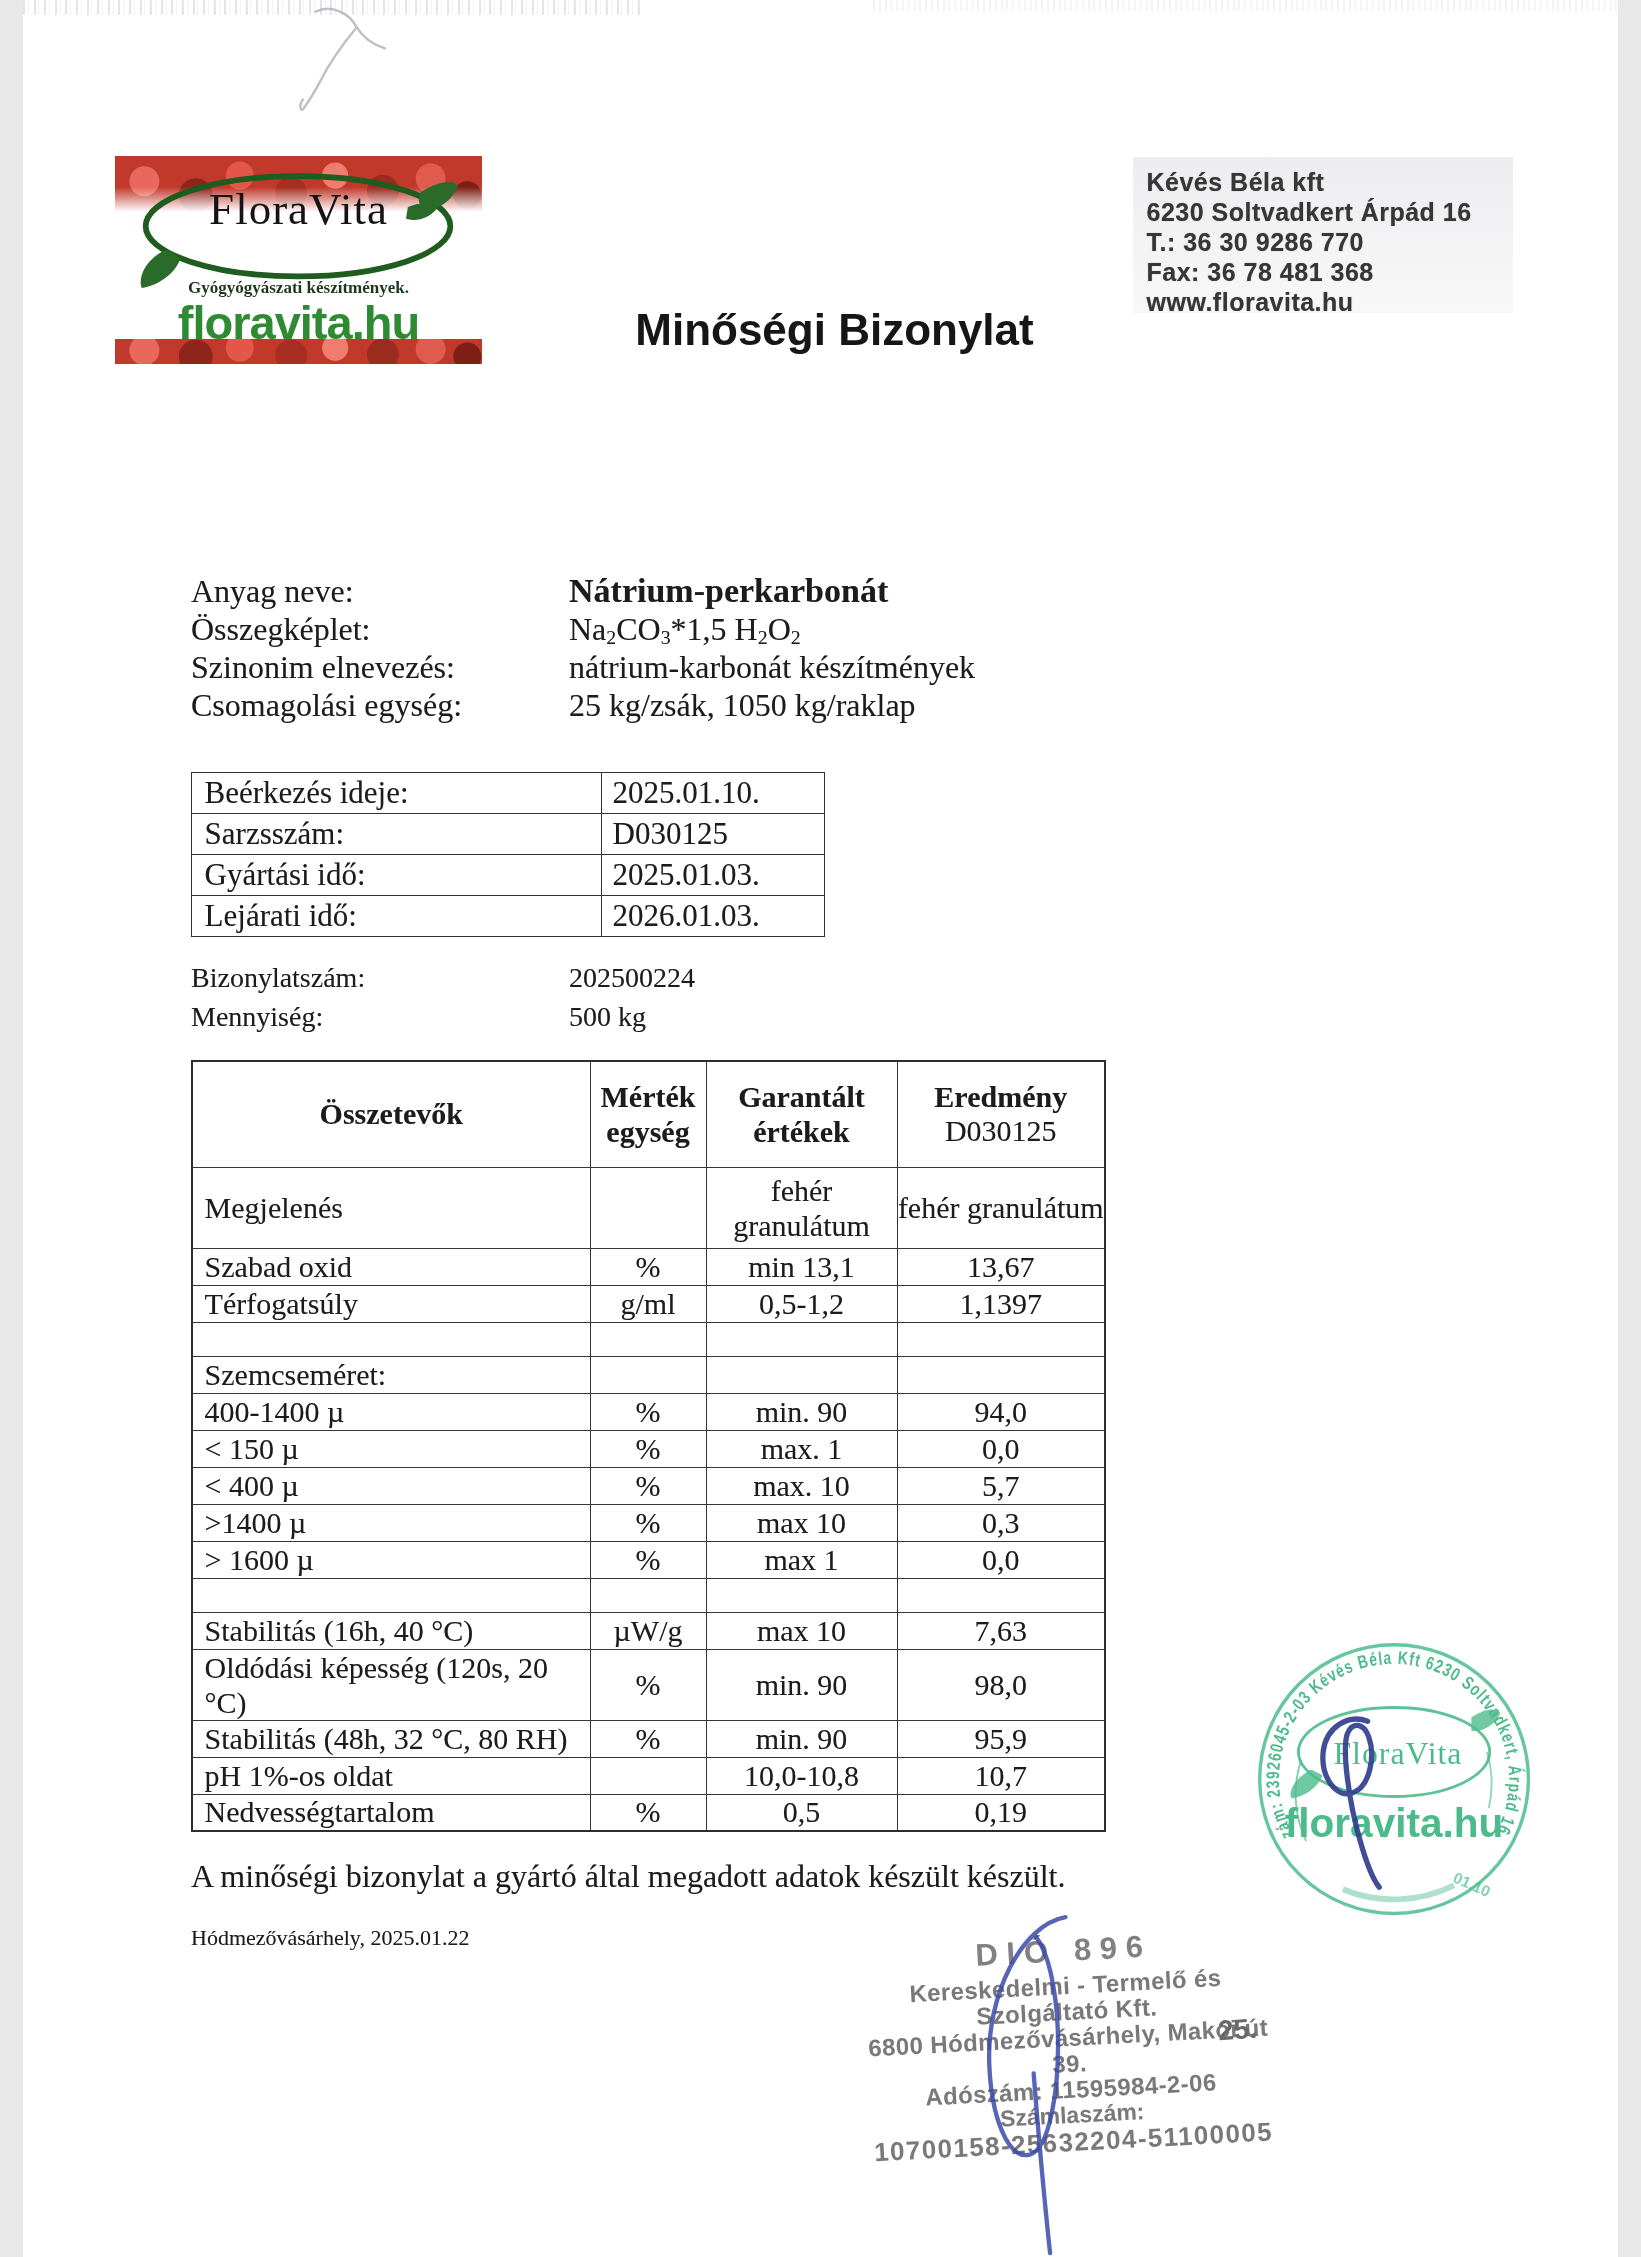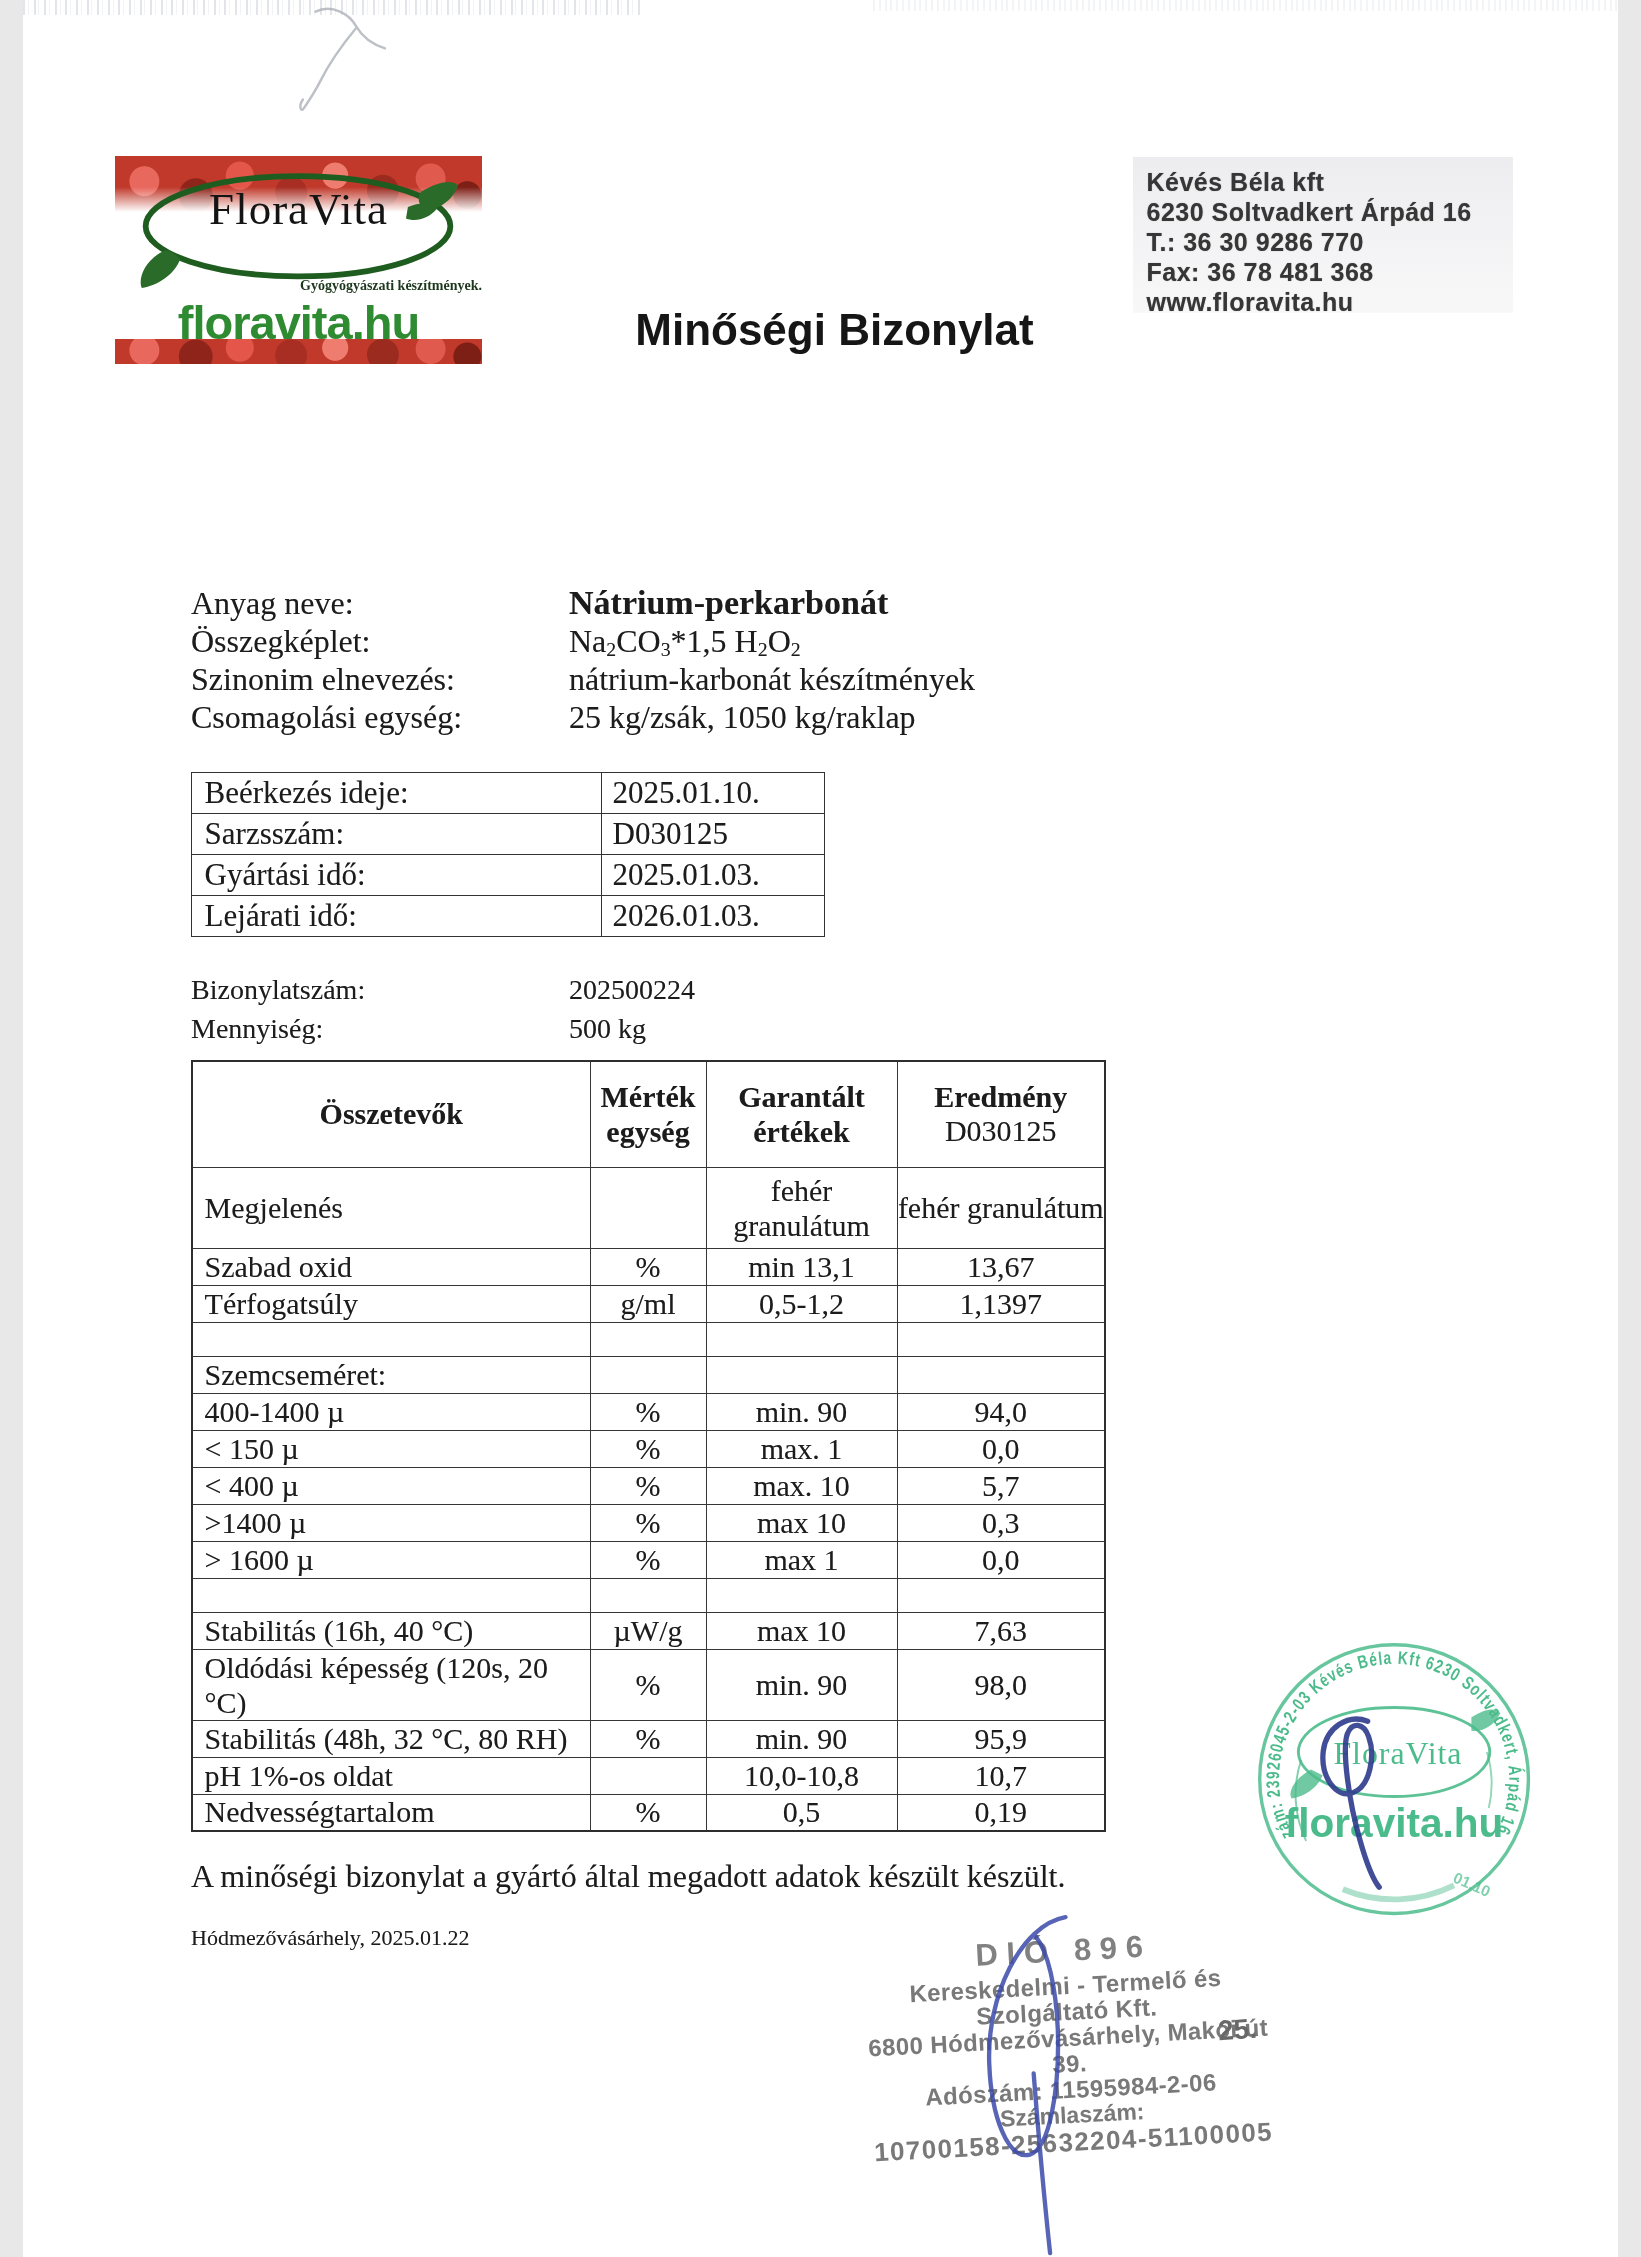--- a/index.html
+++ b/index.html
@@ -31,36 +31,36 @@
       radial-gradient(circle at 86% 40%,#e05a4e 0 14.5px,rgba(0,0,0,0) 15.4px),
       radial-gradient(circle at 96% 70%,#7e1f16 0 13.5px,rgba(0,0,0,0) 14.5px);
     filter:blur(0.6px);}
   .berries.top{top:0;height:56px;}
   .berries.top::after{content:"";position:absolute;left:0;right:0;bottom:0;height:25px;
     background:linear-gradient(rgba(255,255,255,0),#fff);}
   .berries.bot{top:183px;height:25px;}
   .berries.bot::before{content:"";position:absolute;left:0;right:0;top:-7.7px;height:7.7px;
     background:linear-gradient(rgba(255,255,255,0),rgba(255,255,255,.0));}
   .logo-brand{left:0;top:27px;width:367px;text-align:center;font-size:45px;color:#141414;letter-spacing:1px;}
-  .logo-tagline{left:0;top:122px;width:367px;text-align:right;font-weight:bold;font-size:14px;color:#1d371d;}
+  .logo-tagline{left:0;top:122px;width:367px;text-align:center;font-weight:bold;font-size:17px;color:#1d371d;}
   .logo-site{left:0;top:139px;width:367px;text-align:center;font-weight:bold;font-size:47px;color:#2f8b31;letter-spacing:-1px;}
 
   
   .supplier{left:1110px;top:157px;width:380px;height:156px;background:linear-gradient(#ededef,#f8f8f9);
     padding:9.7px 0 0 13.5px;box-sizing:border-box;}
   .supplier div{font-weight:bold;font-size:25px;line-height:30px;color:#363636;letter-spacing:0.5px;
     text-shadow:0 0 1px rgba(70,70,70,.55);}
 
   
   .doc-title{left:541px;top:305px;width:541px;text-align:center;font-weight:bold;font-size:44px;color:#161616;}
 
   
   .material{left:168px;top:572px;width:966px;font-size:32px;}
   .mrow{height:38px;line-height:38px;}
-  .mlabel{display:inline-block;width:378px;margin-top:12px;}
+  .mlabel{display:inline-block;width:378px;}
   .mval-bold{font-weight:bold;font-size:34px;}
   .sub{font-size:.62em;position:relative;top:.22em;}
 
   
   table{border-collapse:collapse;}
   .batch{left:168px;top:772px;}
   .batch table{width:633px;table-layout:fixed;}
   .batch td{border:1.9px solid #333;height:40px;font-size:31px;vertical-align:middle;padding:0 0 0 12.6px;}
   .batch td.val{padding-left:10.6px;}
 

